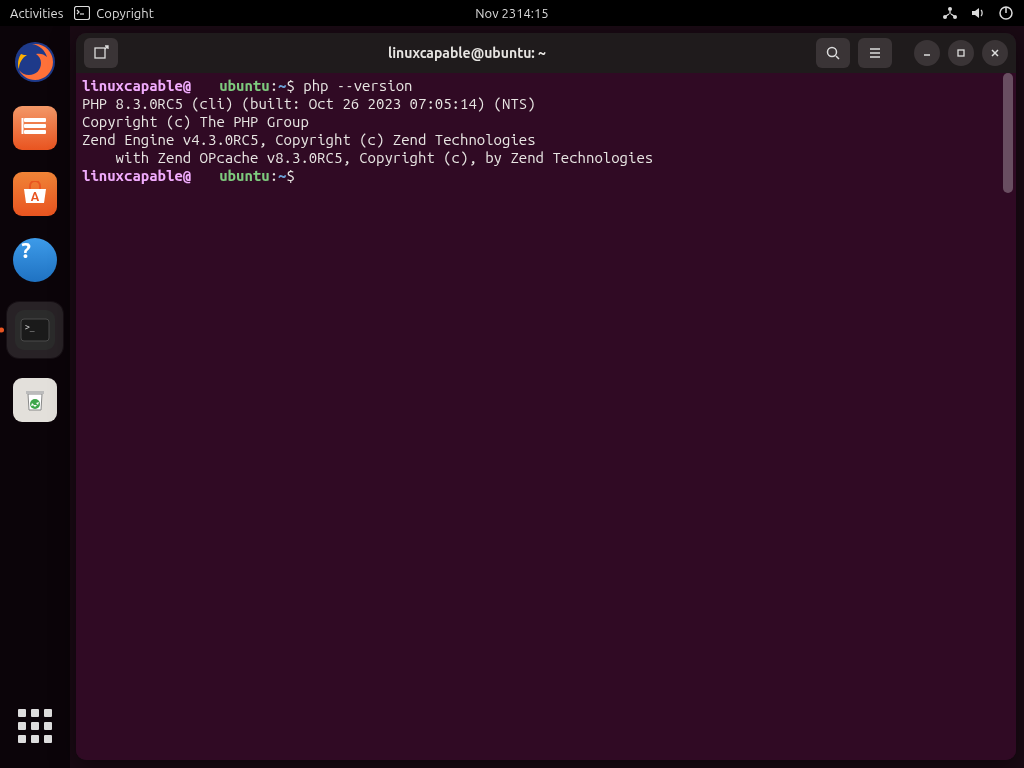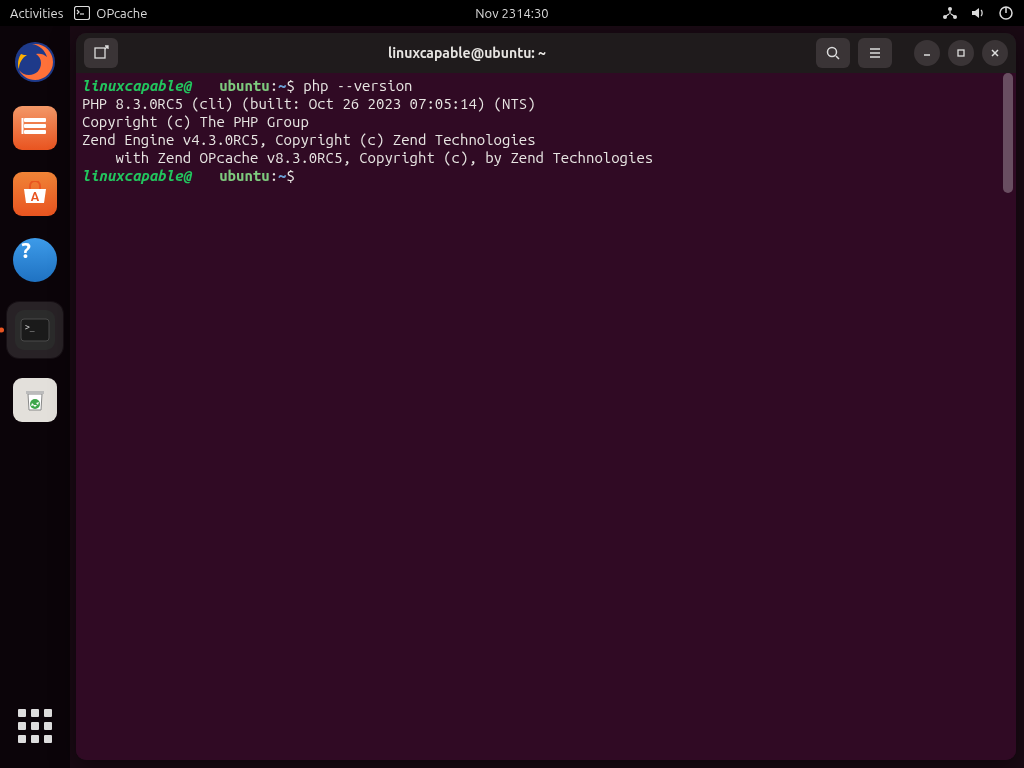--- a/index.html
+++ b/index.html
@@ -101,21 +101,21 @@
     flex:1;
     background:#300a24;
     padding:4px 6px;
     font-family: "Ubuntu Mono","DejaVu Sans Mono",monospace;
     font-size:15px;
     line-height:18px;
     color:#e8e6e3;
     white-space:pre;
     overflow:hidden;
   }
-  .p-user{ color:#22c55e; font-weight:bold;font-style:italic; }
+  .p-user{ color:#f0abfc; font-weight:bold; }
   .p-host{ color:#7ecb7e; font-weight:bold;margin-left:28px; }
   .p-colon{ color:#e8e6e3; }
   .p-path{ color:#6a9fd4; font-weight:bold; }
   .p-dollar{ color:#e8e6e3; }
   .scrollbar{
     position:absolute; right:3px; top:40px; bottom:3px; width:10px;
   }
   .scrollbar .thumb{
     position:absolute; left:0; right:0; top:0; height:120px;
     background:rgba(255,255,255,0.28);
@@ -136,26 +136,26 @@
 
 <div class="topbar">
   <div class="left">
     <span>Activities</span>
     <span class="app-indicator">
       <svg width="16" height="14" viewBox="0 0 16 14">
           <rect x="0.5" y="0.5" width="15" height="13" rx="2" fill="none" stroke="#ddd" stroke-width="1.2"></rect>
           <path d="M3 4l2 2-2 2" fill="none" stroke="#ddd" stroke-width="1.2"></path>
           <path d="M6 8h4" stroke="#ddd" stroke-width="1.2"></path>
         </svg>
-      <span>OPcache</span>
+      <span>Copyright</span>
     </span>
   </div>
   <div class="center">
     <span>Nov 23</span>
-    <span>14:30</span>
+    <span>14:15</span>
   </div>
   <div class="right">
     <svg width="16" height="14" viewBox="0 0 16 14">
         <circle cx="8" cy="3" r="2" fill="#ddd"></circle>
         <circle cx="3" cy="11" r="2" fill="#ddd"></circle>
         <circle cx="13" cy="11" r="2" fill="#ddd"></circle>
         <path d="M8 5v3M7 8l-3 2M9 8l3 2" stroke="#ddd" stroke-width="1.3" fill="none"></path>
       </svg>
     <svg width="16" height="14" viewBox="0 0 16 14">
         <path d="M2 5h3l4-3v10l-4-3H2z" fill="#ddd"></path>

